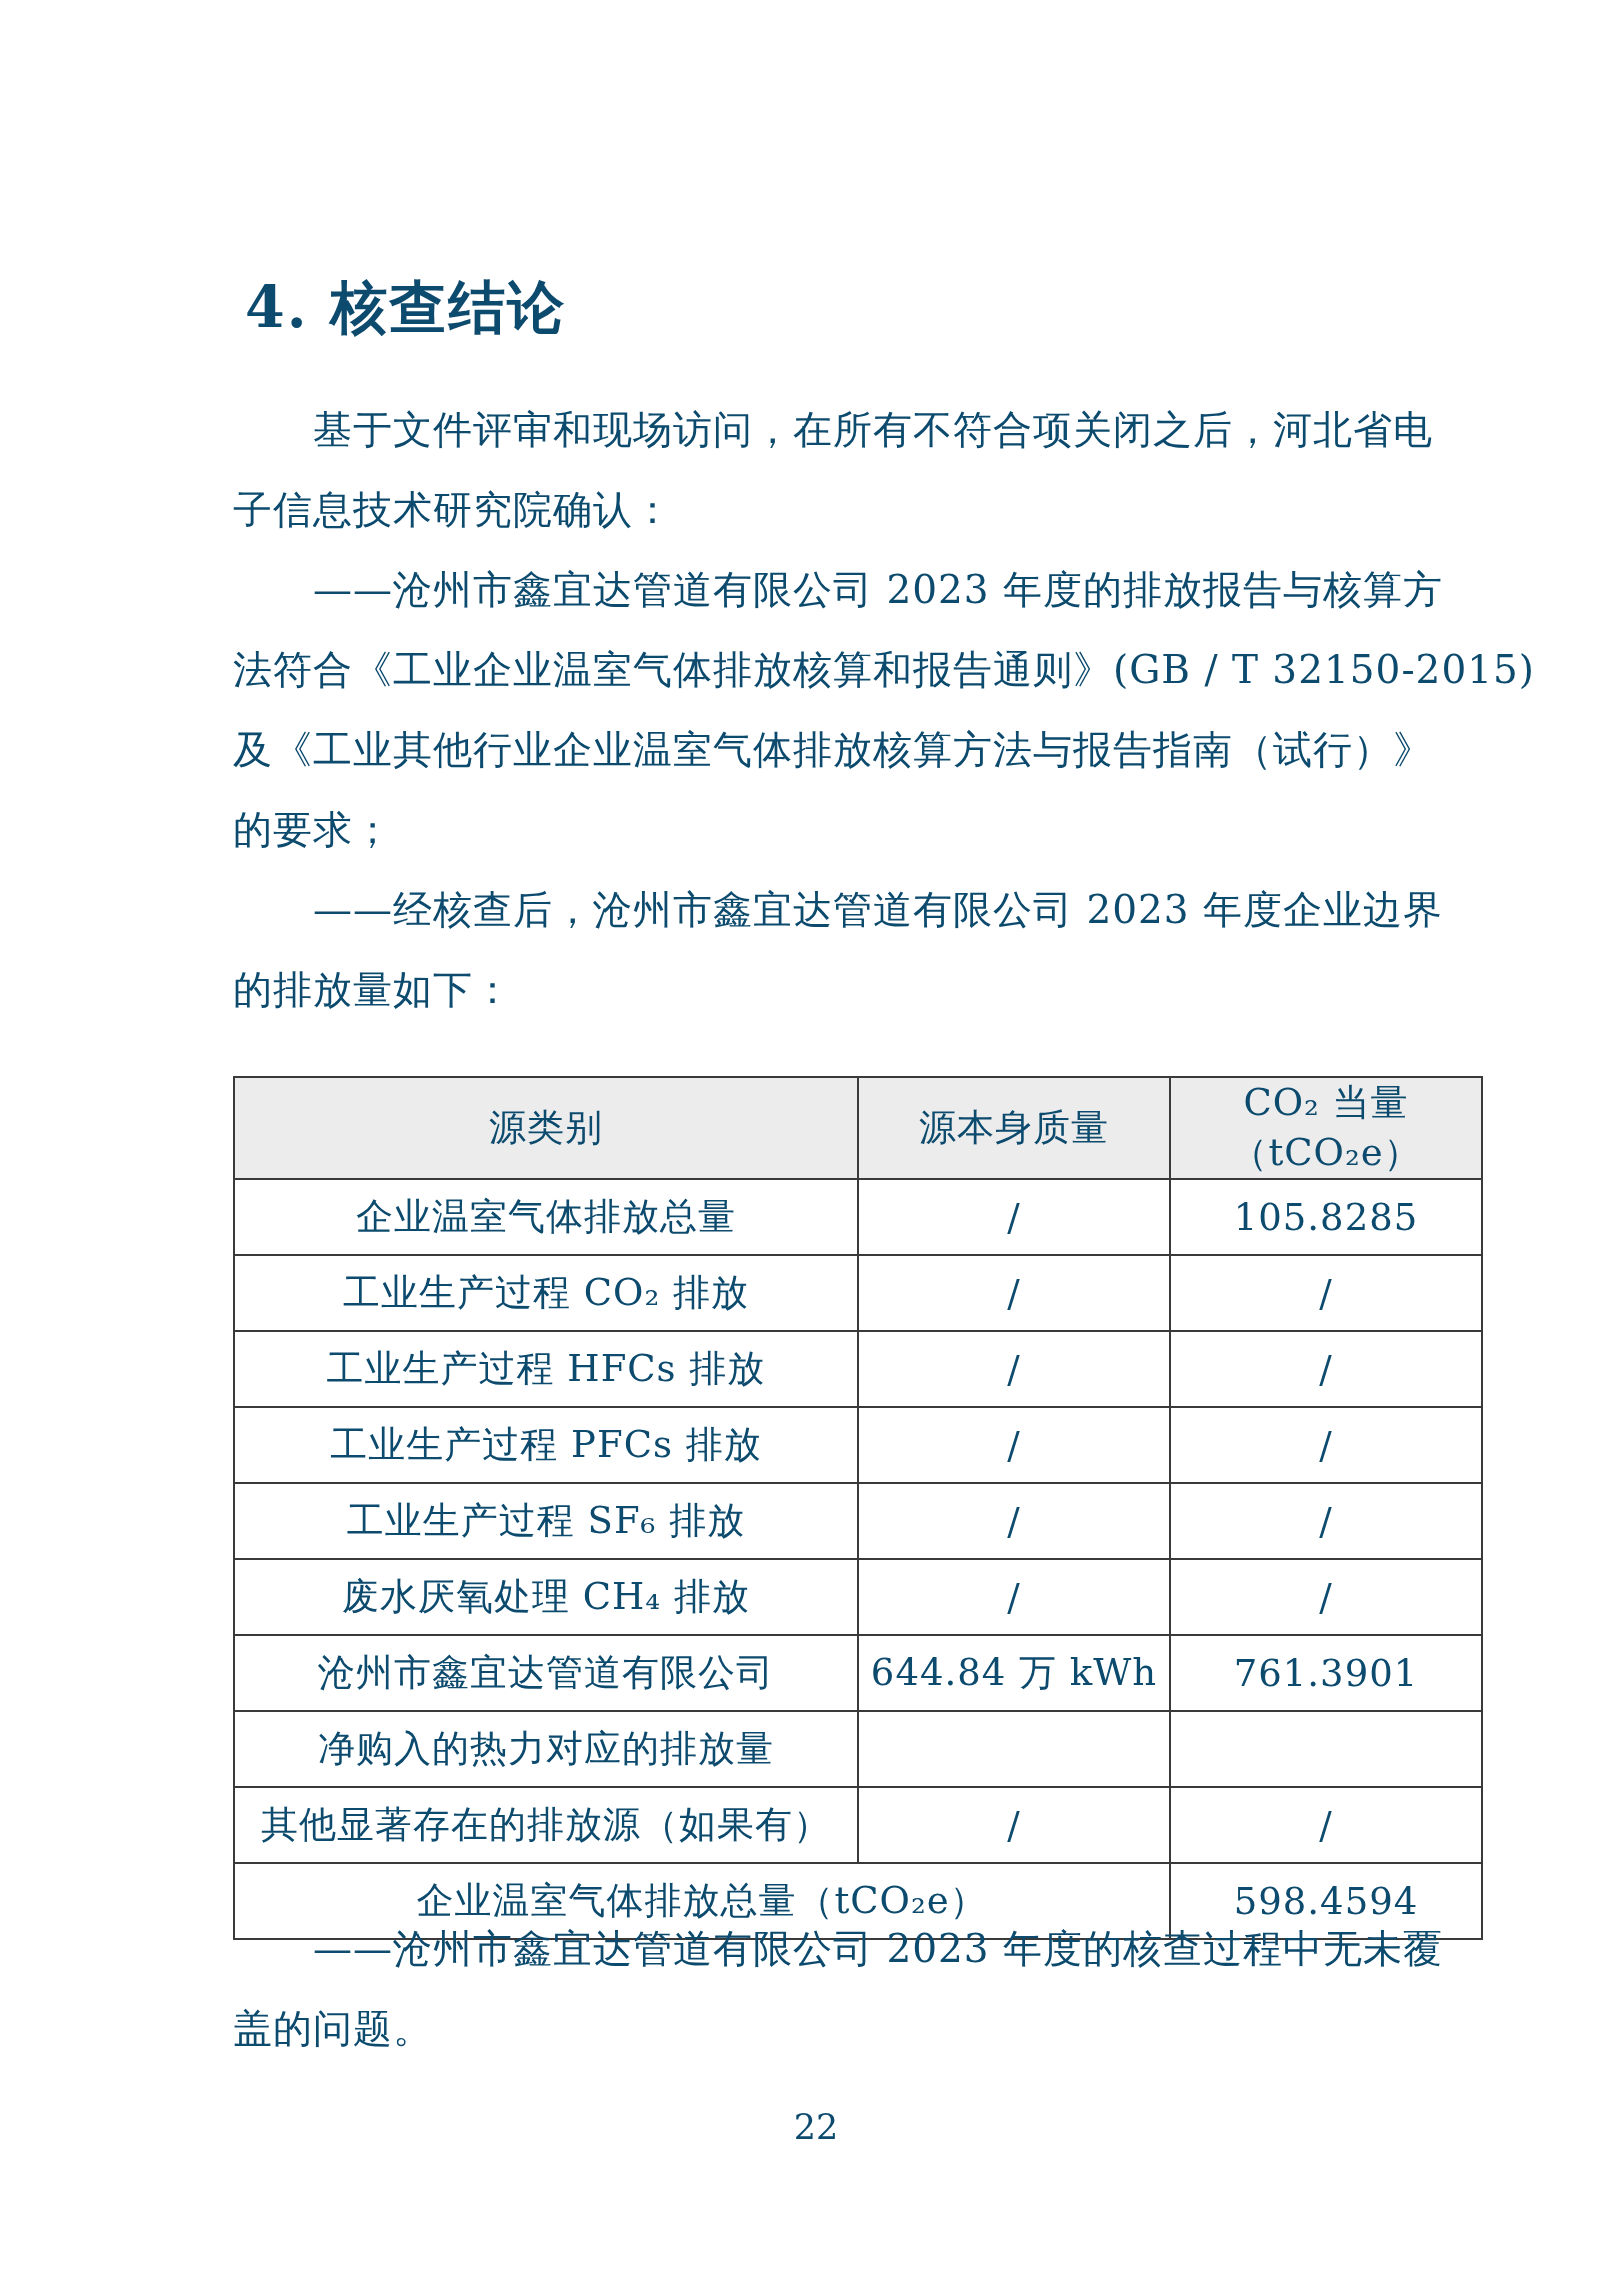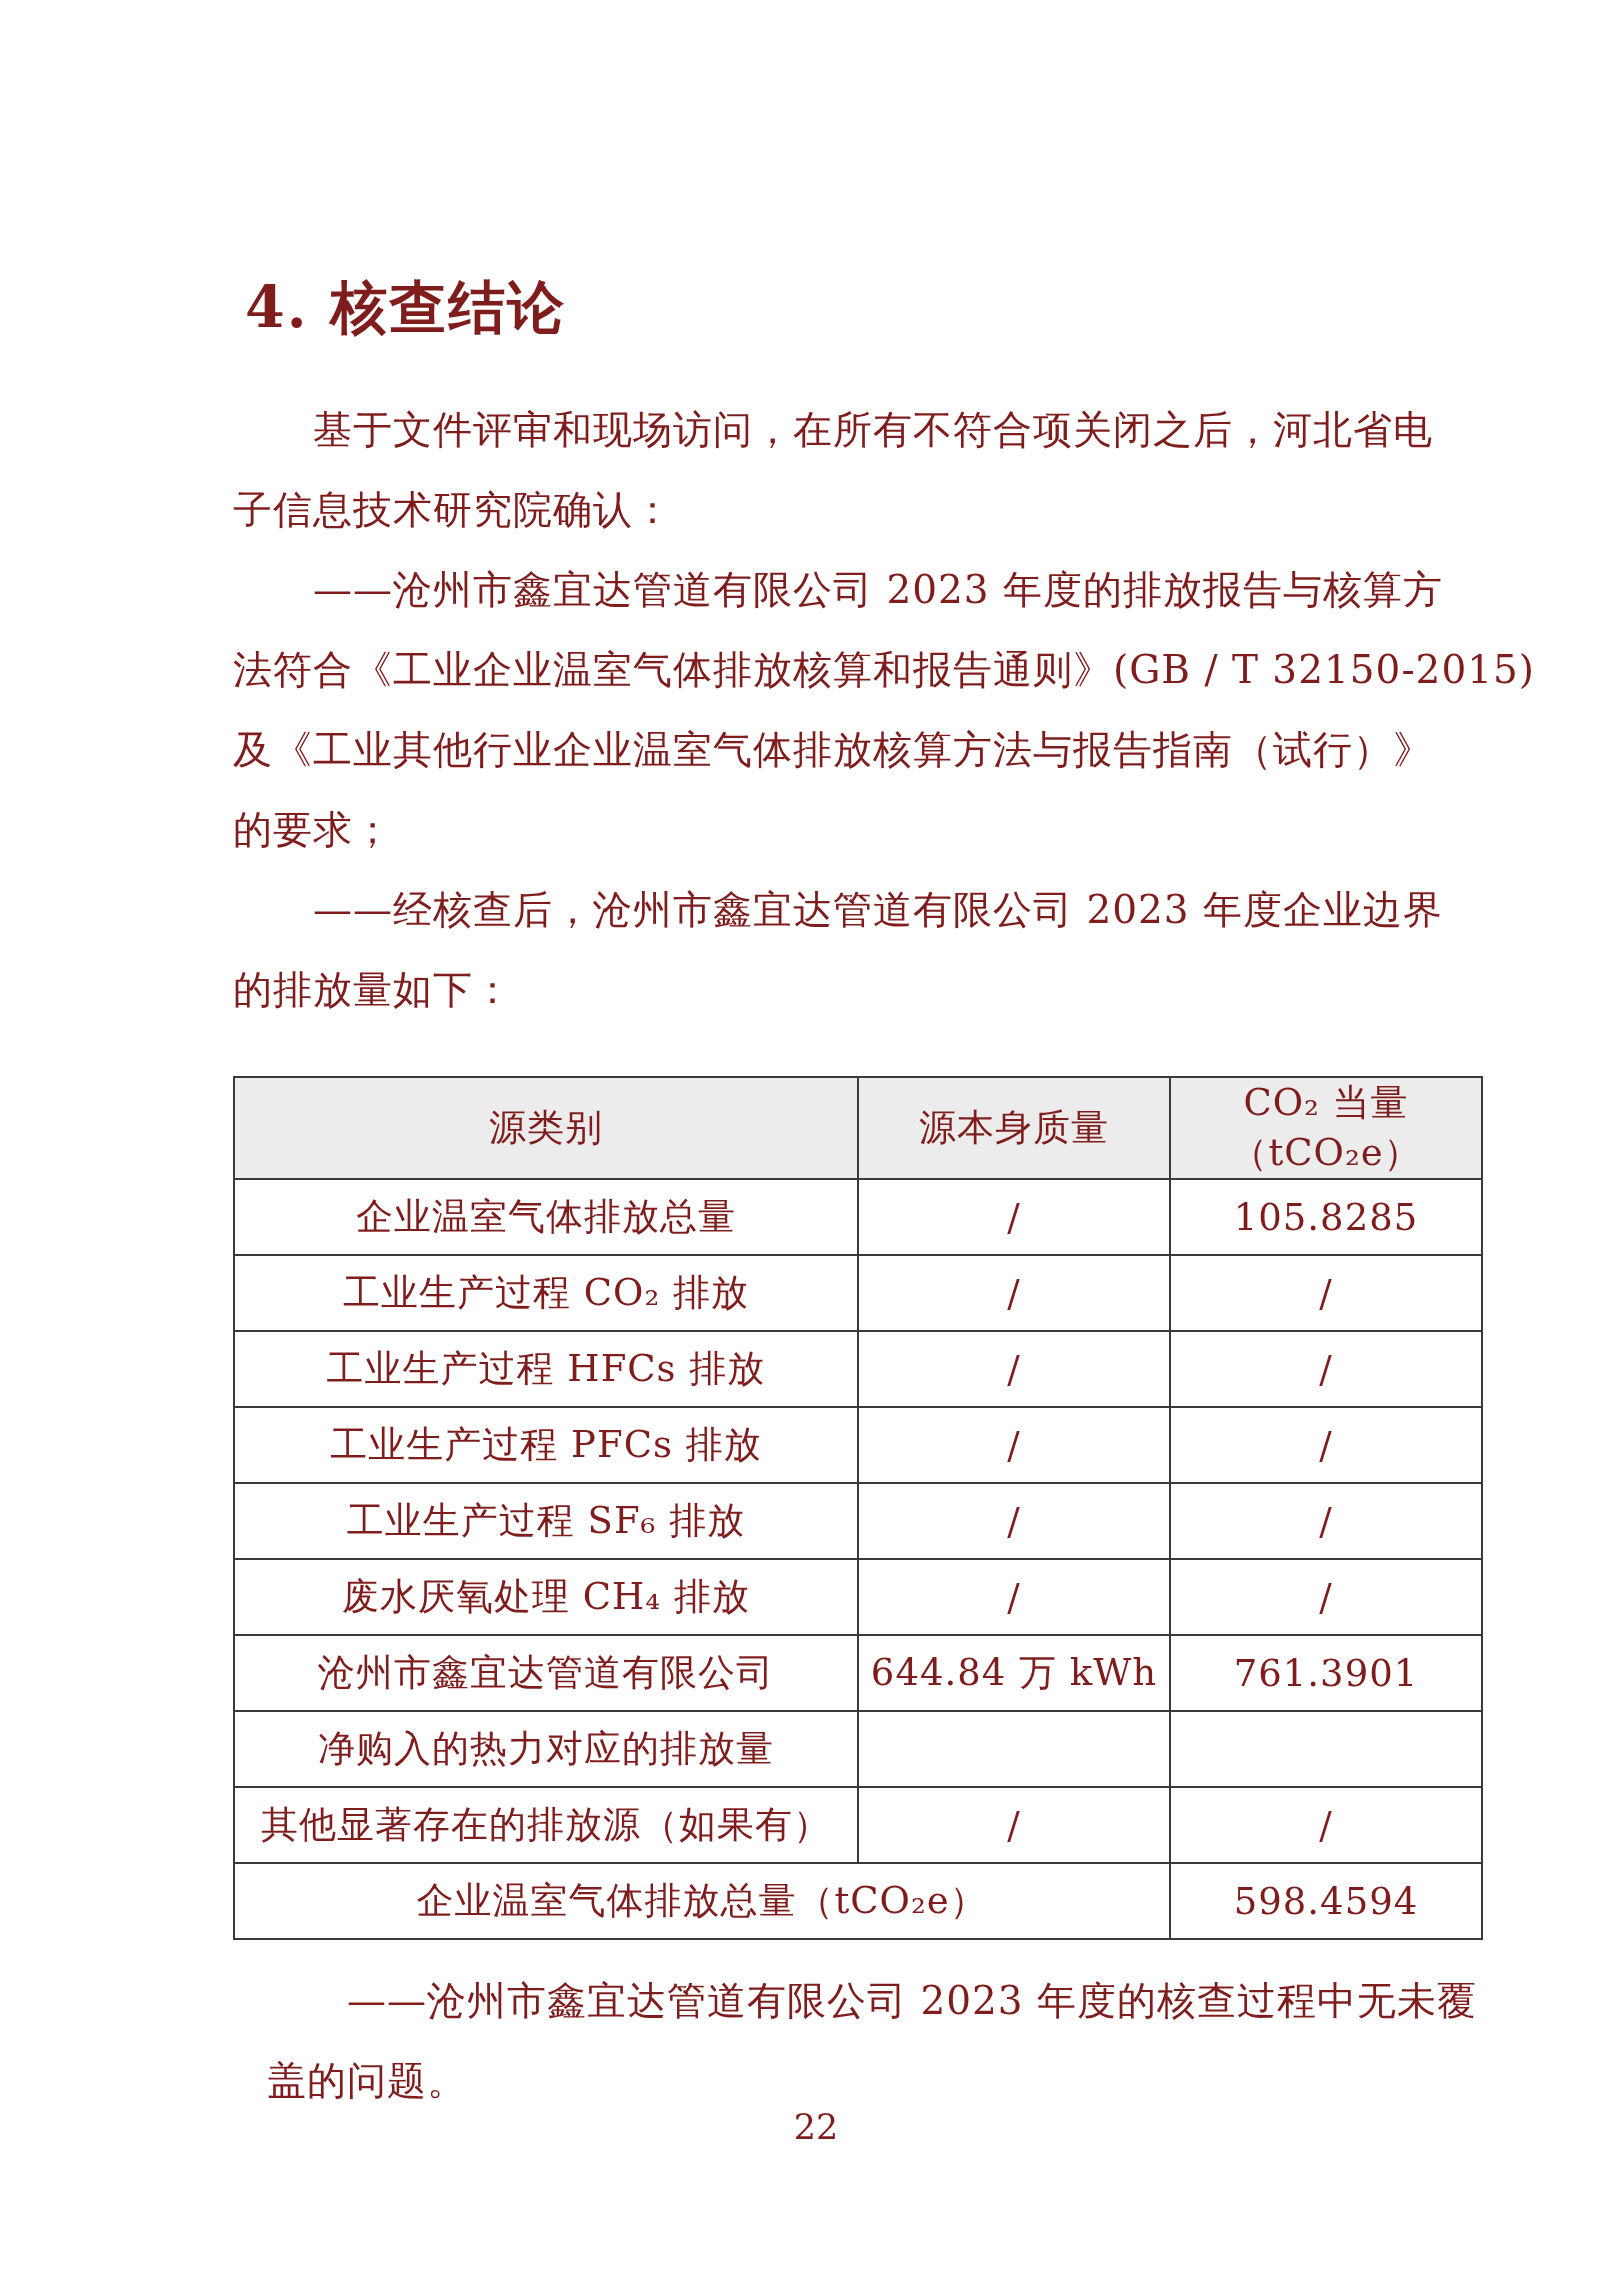--- a/index.html
+++ b/index.html
@@ -5,21 +5,21 @@
   html, body {
     margin: 0;
     padding: 0;
     background: #ffffff;
   }
   .page {
     position: relative;
     width: 1621px;
     height: 2293px;
     background: #ffffff;
-    color: #7f1d1d;
+    color: #0c4a6e;
     font-family: "DejaVu Serif", "Liberation Serif", serif;
     overflow: hidden;
   }
   .section-heading {
     position: absolute;
     left: 245px;
     top: 276px;
     font-size: 57px;
     font-weight: bold;
     line-height: 1.1;
@@ -34,21 +34,21 @@
   .body-block .line {
     font-size: 39px;
     line-height: 80px;
     white-space: nowrap;
     letter-spacing: 1px;
   }
   .body-block .line.indent {
     text-indent: 80px;
   }
   #block-upper { top: 390px; }
-  #block-lower { top: 1961px; margin-left: 34px; }
+  #block-lower { top: 1909px; }
 
   table.emissions {
     position: absolute;
     left: 233px;
     top: 1076px;
     width: 1250px;
     border-collapse: collapse;
     table-layout: fixed;
     font-size: 37px;
   }

